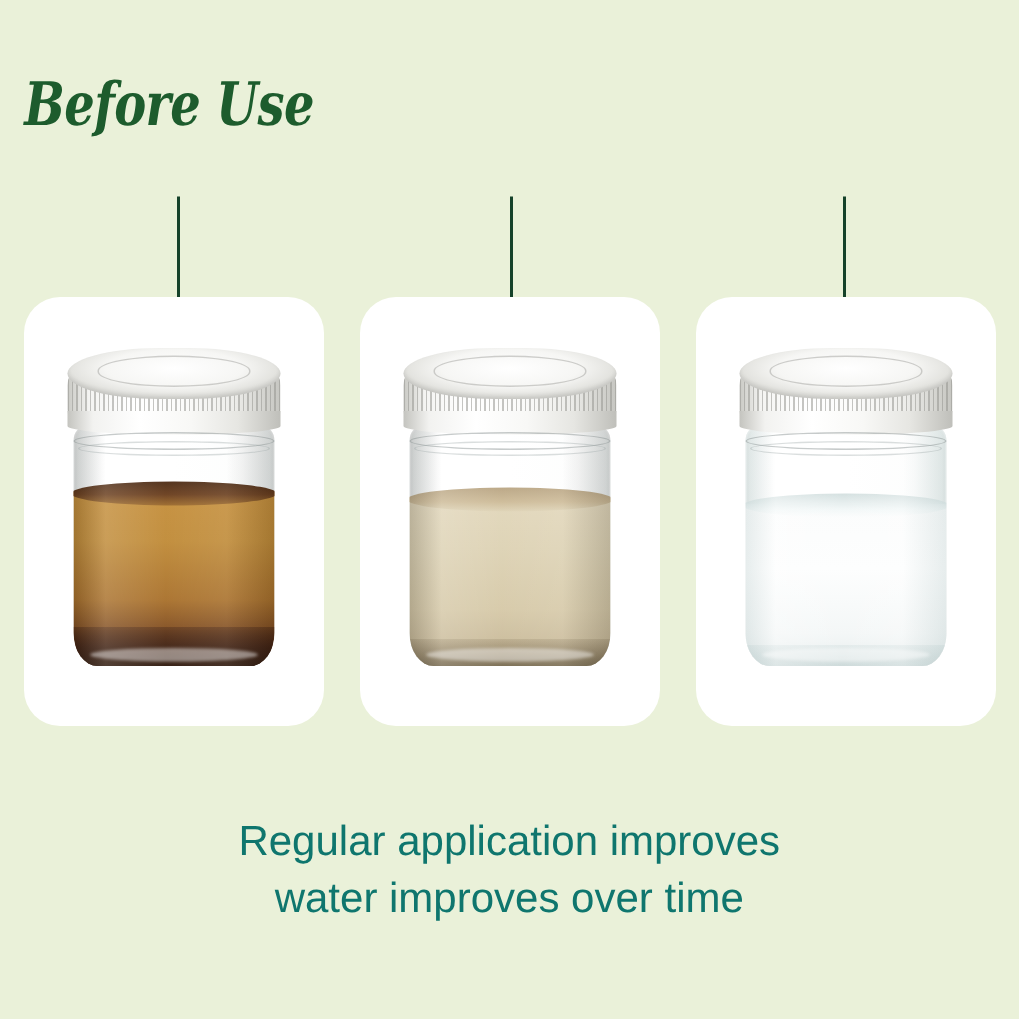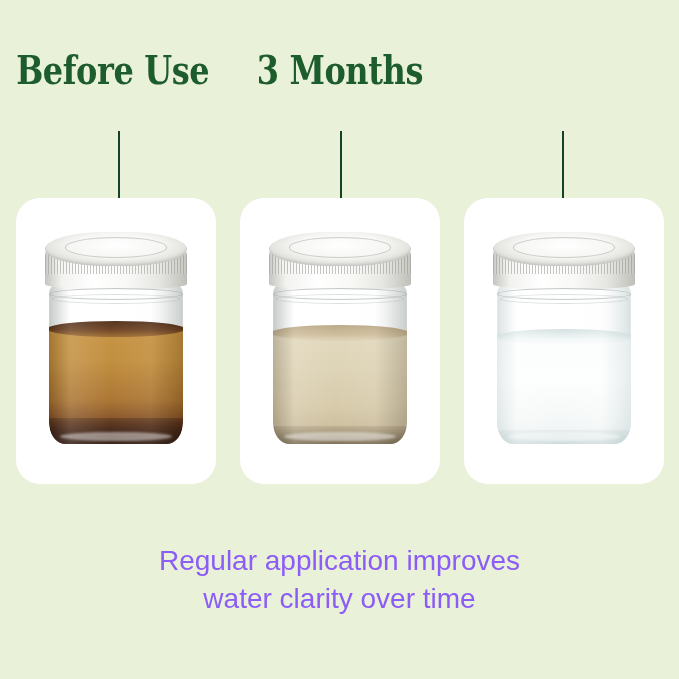--- a/index.html
+++ b/index.html
@@ -28,20 +28,21 @@
     width: 679px;
     height: 62px;
     display: flex;
   }
   .heading-cell {
     position: relative;
     width: 226.33px;
     display: flex;
     align-items: flex-start;
     justify-content: center;
+    font-style: italic;
   }
   .heading-text {
     font-family: "DejaVu Serif", serif;
     font-weight: bold;
     font-size: 40px;
     line-height: 1.0;
     color: #1d5c2d;
     letter-spacing: -0.5px;
     transform: scaleX(0.80);
     transform-origin: center top;
@@ -283,38 +284,35 @@
       rgba(150,175,175,0.22) 100%);
   }
 
   
   .caption {
     position: absolute;
     top: 542px;
     left: 0;
     width: 679px;
     text-align: center;
-    color: #8b5cf6;
+    color: #0f766e;
     font-family: "Liberation Sans", sans-serif;
     font-size: 28px;
     line-height: 38px;
   }
   .caption-line { display: block; }
 </style>
 </head>
 <body>
 
 <div id="infographic">
 
   <div class="headings">
     <div class="heading-cell">
       <span class="heading-text">Before Use</span>
-    </div>
-    <div class="heading-cell">
-      <span class="heading-text">3 Months</span>
     </div>
   </div>
 
   <div class="stems">
     <div class="stem stem-1"></div>
     <div class="stem stem-2"></div>
     <div class="stem stem-3"></div>
   </div>
 
   <div class="cards">
@@ -370,16 +368,16 @@
         </div>
         <div class="neck-ring"></div>
         <div class="neck-ring2"></div>
       </div>
     </div>
 
   </div>
 
   <div class="caption">
     <span class="caption-line">Regular application improves</span>
-    <span class="caption-line">water clarity over time</span>
+    <span class="caption-line">water improves over time</span>
   </div>
 
 </div>
 
 </body></html>

